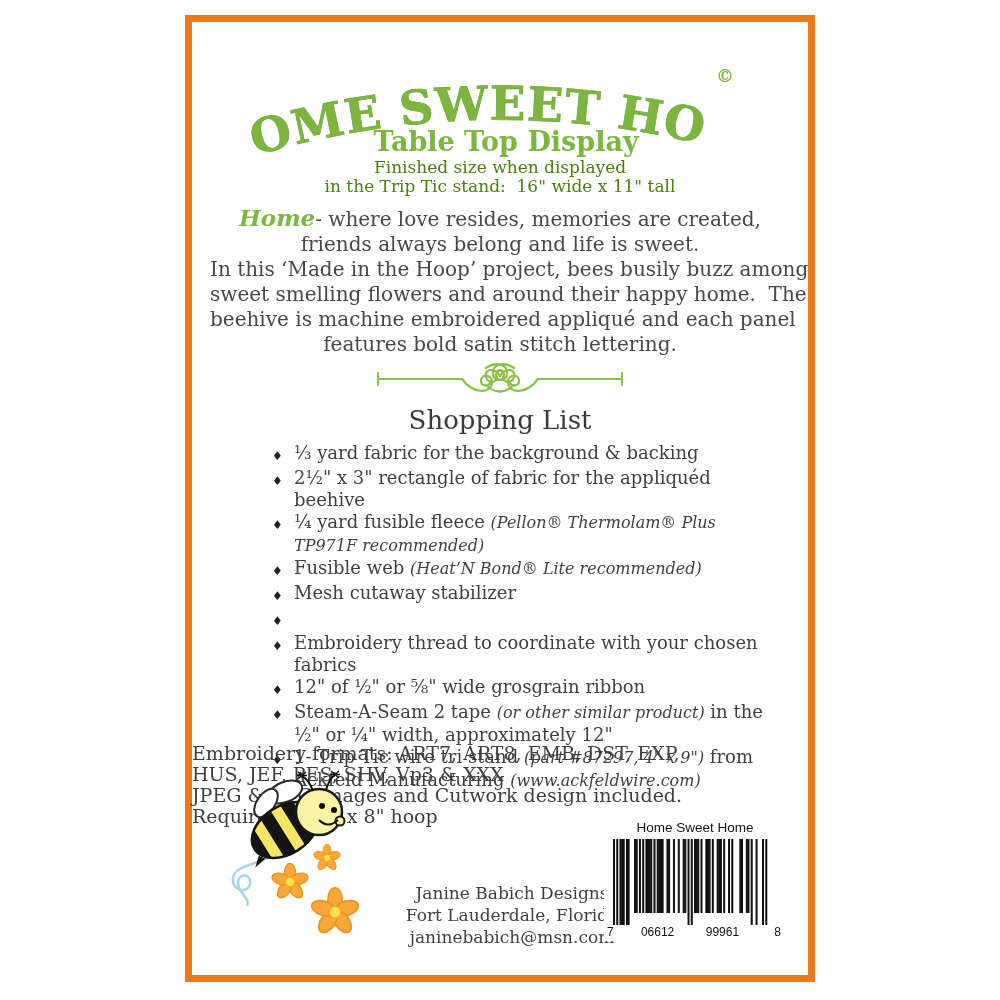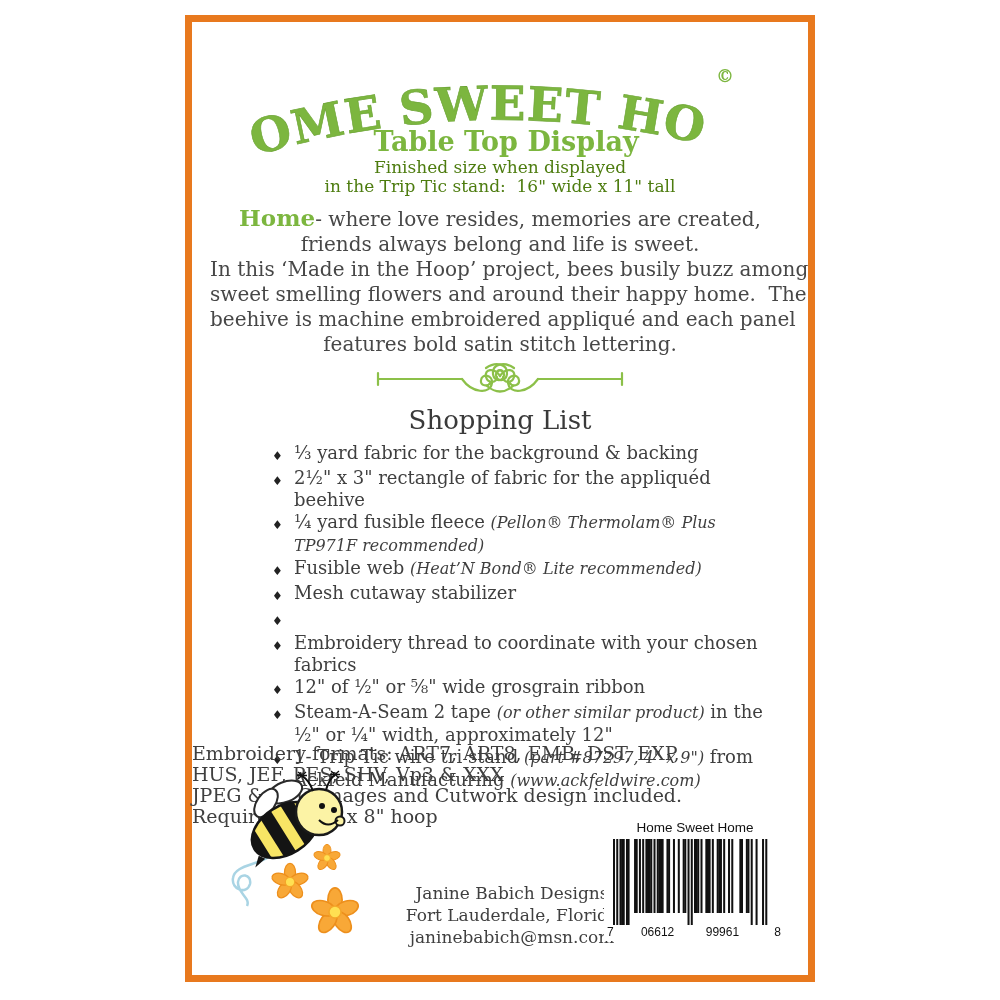--- a/index.html
+++ b/index.html
@@ -16,21 +16,21 @@
   .title-svg .cpy{font-family:"DejaVu Serif",serif;font-weight:bold;font-size:18px;fill:#7CB63F;}
   .subtitle{left:0;right:0;top:104px;text-align:center;font-size:27px;font-weight:bold;
             color:#7CB63F;padding-left:12px;}
   .size-note{left:0;right:0;top:136px;text-align:center;font-size:17px;line-height:19px;
              color:#4d7c0f;}
 
   
   .intro{left:18px;top:183px;width:580px;text-align:center;font-size:20px;line-height:25px;
          color:#474747;}
   .intro .ln{white-space:nowrap;}
-  .intro .lead{color:#7CB63F;font-weight:bold;font-size:23px;}
+  .intro .lead{color:#7CB63F;font-style:italic;font-weight:bold;font-size:23px;}
 
   
   .divider-svg{position:absolute;left:178px;top:337px;width:260px;height:46px;}
   .divider-svg path{stroke:#8CC049;stroke-width:2.2;fill:none;stroke-linecap:round;}
 
   
   .shop-heading{left:0;right:0;top:383px;text-align:center;font-size:26px;color:#3a3a3a;}
   .list{left:80px;top:420px;width:505px;font-size:18px;line-height:22px;color:#3f3f3f;}
   .row{display:flex;}
   .bullet{width:22px;flex:none;font-size:12px;padding-top:3px;color:#222;}

